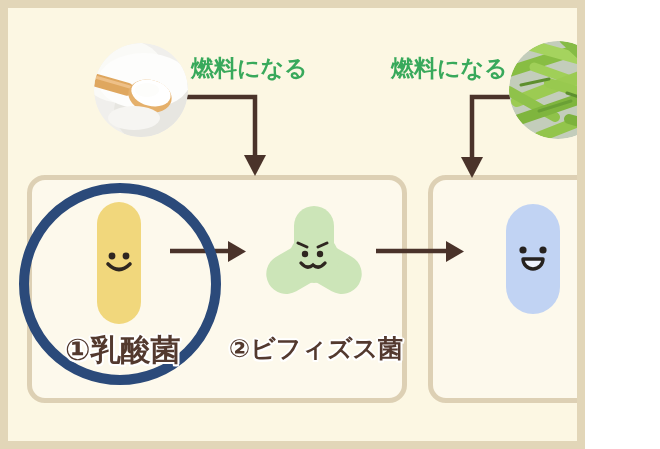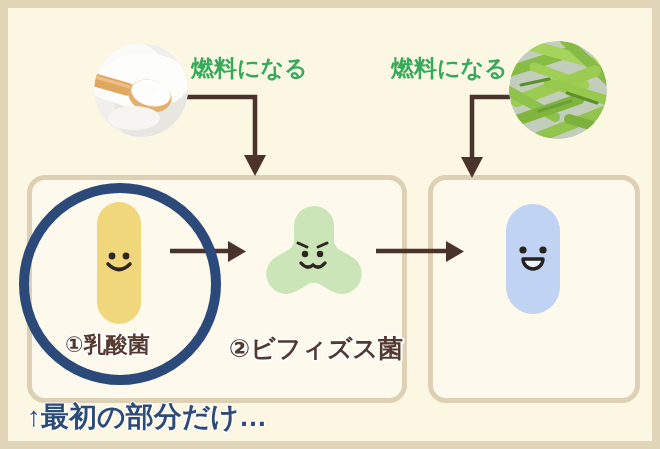--- a/index.html
+++ b/index.html
@@ -1,17 +1,17 @@
 <!DOCTYPE html>
 <html><head>
 <meta charset="utf-8">
 <style>
   html,body{margin:0;padding:0;background:#ffffff;}
   .stage{
-    position:relative;width:660px;height:449px;overflow:hidden;
+    position:relative;width:585px;height:449px;overflow:hidden;
     background:#fcf7e3;
     font-family:"Liberation Sans","DejaVu Sans",sans-serif;
   }
   .frame{position:absolute;inset:0;border:8px solid #e2d6b8;pointer-events:none;z-index:10;}
   .box{
     position:absolute;border:5px solid #ddd0b4;border-radius:18px;
     background:#fdf9ec;z-index:1;
   }
   .box1{left:27px;top:175px;width:370px;height:218px;}
   .box2{left:428px;top:175px;width:202px;height:218px;}
@@ -33,21 +33,21 @@
   .fuel-right{left:391px;top:53px;}
   .srclabel,.bactlabel{
     color:#53392e;
     text-shadow:-2px 0 #fff,2px 0 #fff,0 -2px #fff,0 2px #fff,
                 -1.5px -1.5px #fff,1.5px -1.5px #fff,-1.5px 1.5px #fff,1.5px 1.5px #fff;
   }
   .srclabel{font-size:24px;}
   .label4{left:64px;top:121px;}
   .label5{left:487px;top:124px;}
   .bactlabel{font-size:25px;}
-  .label1{left:65px;top:330px;font-size:22px;}
+  .label1{left:65px;top:330px;font-size:30px;}
   .label2{left:229px;top:332px;text-align:right;}
   .label3{left:492px;top:336px;}
   .bottomnote{
     left:27px;top:398px;font-size:28px;color:#2d4b77;
     text-shadow:-1.5px 0 #fff,1.5px 0 #fff,0 -1.5px #fff,0 1.5px #fff;
   }
 </style>
 </head>
 <body>
 
@@ -153,16 +153,15 @@
     <path d="M18,56 A10,10 0 0 0 38,56 Z" fill="#eef3fd" stroke="#26221f" stroke-width="3.4" stroke-linejoin="round"></path>
   </svg>
 
   <div class="txt fuel fuel-left">燃料になる</div>
   <div class="txt fuel fuel-right">燃料になる</div>
 
 
   <div class="txt bactlabel label1">①乳酸菌</div>
   <div class="txt bactlabel label2">②ビフィズス菌</div>
 
-  <div class="txt bottomnote">↑最初の部分だけ…</div>
 
   <div class="frame"></div>
 </div>
 
 </body></html>

